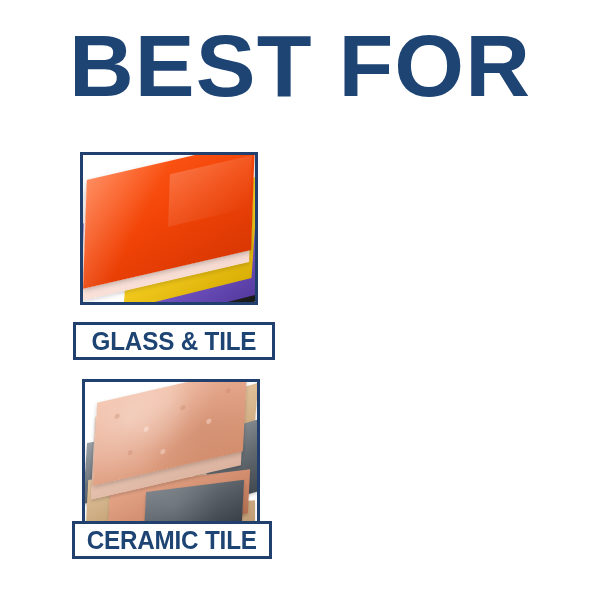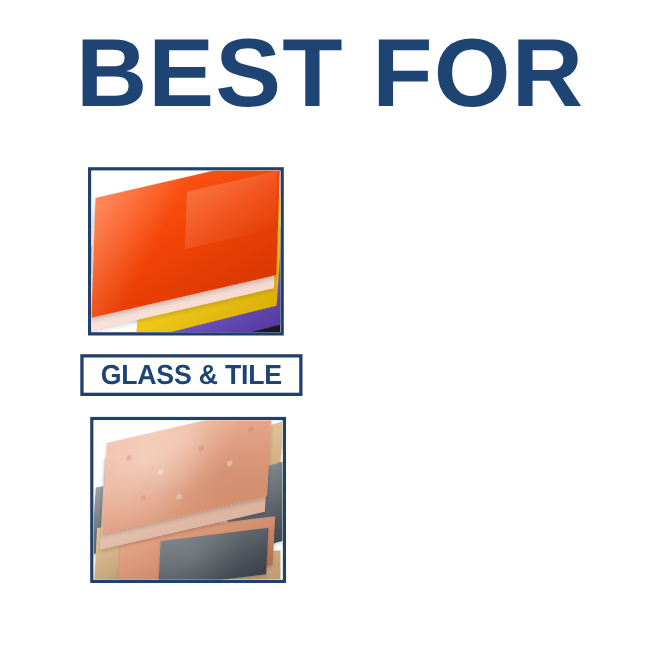--- a/index.html
+++ b/index.html
@@ -349,15 +349,18 @@
         <div class="c-slab c-tan-bottom"></div>
         <div class="c-slab c-tan-left"></div>
         <div class="c-slab c-salmon-mid"></div>
         <div class="c-slab c-slate-mid"></div>
         <div class="c-slab c-pink-edge"></div>
         <div class="c-slab c-pink-top"></div>
         <div class="c-slab c-pink-speckle"></div>
       </div>
     </div>
 
+    <div class="label-plate" style="left:-10px; top:142px; width:200px; height:38px;">
+      <span class="label-text">CERAMIC TILE</span>
+    </div>
   </div>
 
 </div>
 
 </body></html>

